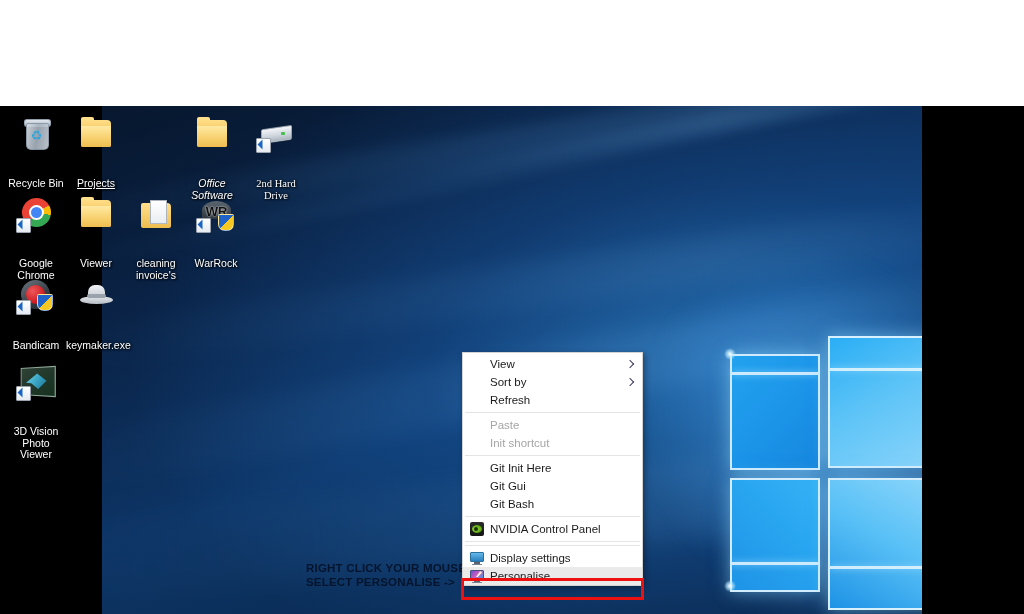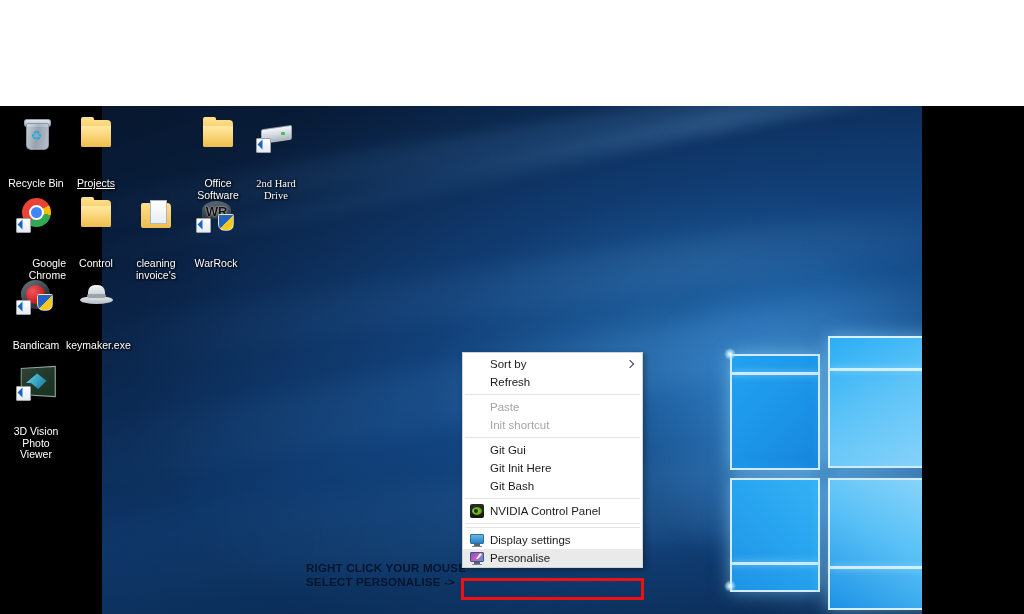--- a/index.html
+++ b/index.html
@@ -471,58 +471,58 @@
       <div class="dicon" style="left: 66px; top: 8px; text-decoration: underline;">
         <div class="glyph">
           <div class="folder">
             <div class="tab"></div>
             <div class="back"></div>
             <div class="front"></div>
           </div>
         </div>
         <span class="cap">Projects</span>
       </div>
-      <div class="dicon" style="left: 188px; top: 8px;">
+      <div class="dicon" style="left: 182px; top: 8px; font-style: italic;">
         <div class="glyph">
           <div class="folder">
             <div class="tab"></div>
             <div class="back"></div>
             <div class="front"></div>
           </div>
         </div>
         <span class="cap">Office<br>Software</span>
       </div>
       <div class="dicon" style="left: 246px; top: 8px; font-family: Liberation Serif, serif;">
         <div class="glyph">
           <div class="hdd">
             <div class="body"></div>
             <div class="led"></div>
           </div>
           <div class="shortcut"></div>
         </div>
         <span class="cap">2nd Hard<br>Drive</span>
       </div>
-      <div class="dicon" style="left: 6px; top: 88px; text-align: right;">
+      <div class="dicon" style="left: 6px; top: 88px;">
         <div class="glyph">
           <div class="chrome">
             <div class="inner"></div>
           </div>
           <div class="shortcut"></div>
         </div>
         <span class="cap">Google<br>Chrome</span>
       </div>
       <div class="dicon" style="left: 66px; top: 88px;">
         <div class="glyph">
           <div class="folder">
             <div class="tab"></div>
             <div class="back"></div>
             <div class="front"></div>
           </div>
         </div>
-        <span class="cap">Control</span>
+        <span class="cap">Viewer</span>
       </div>
       <div class="dicon" style="left: 126px; top: 88px;">
         <div class="glyph">
           <div class="docfolder">
             <div class="fold"></div>
             <div class="paper"></div>
           </div>
         </div>
         <span class="cap">cleaning<br>invoice's</span>
       </div>
@@ -569,28 +569,29 @@
         <span class="cap">3D Vision<br>Photo Viewer</span>
       </div>
     </div>
 
   <div class="instructions">
     <div>RIGHT CLICK YOUR MOUSE</div>
     <div>SELECT PERSONALISE -&gt;</div>
   </div>
 
   <div class="ctx-menu" id="ctx-menu">
+      <div class="ctx-item"><span class="label">View</span><span class="ctx-arrow"></span></div>
       <div class="ctx-item"><span class="label">Sort by</span><span class="ctx-arrow"></span></div>
       <div class="ctx-item"><span class="label">Refresh</span></div>
       <div class="ctx-sep"></div>
       <div class="ctx-item disabled"><span class="label">Paste</span></div>
       <div class="ctx-item disabled"><span class="label">Init shortcut</span></div>
       <div class="ctx-sep"></div>
+      <div class="ctx-item"><span class="label">Git Init Here</span></div>
       <div class="ctx-item"><span class="label">Git Gui</span></div>
-      <div class="ctx-item"><span class="label">Git Init Here</span></div>
       <div class="ctx-item"><span class="label">Git Bash</span></div>
       <div class="ctx-sep"></div>
       <div class="ctx-item"><span class="ctx-icon ico-nvidia">
           <span class="eye"></span>
           <span class="pupil"></span>
         </span><span class="label">NVIDIA Control Panel</span></div>
       <div class="ctx-sep"></div>
       <div class="ctx-sep"></div>
       <div class="ctx-item"><span class="ctx-icon ico-monitor">
           <span class="screen"></span>

